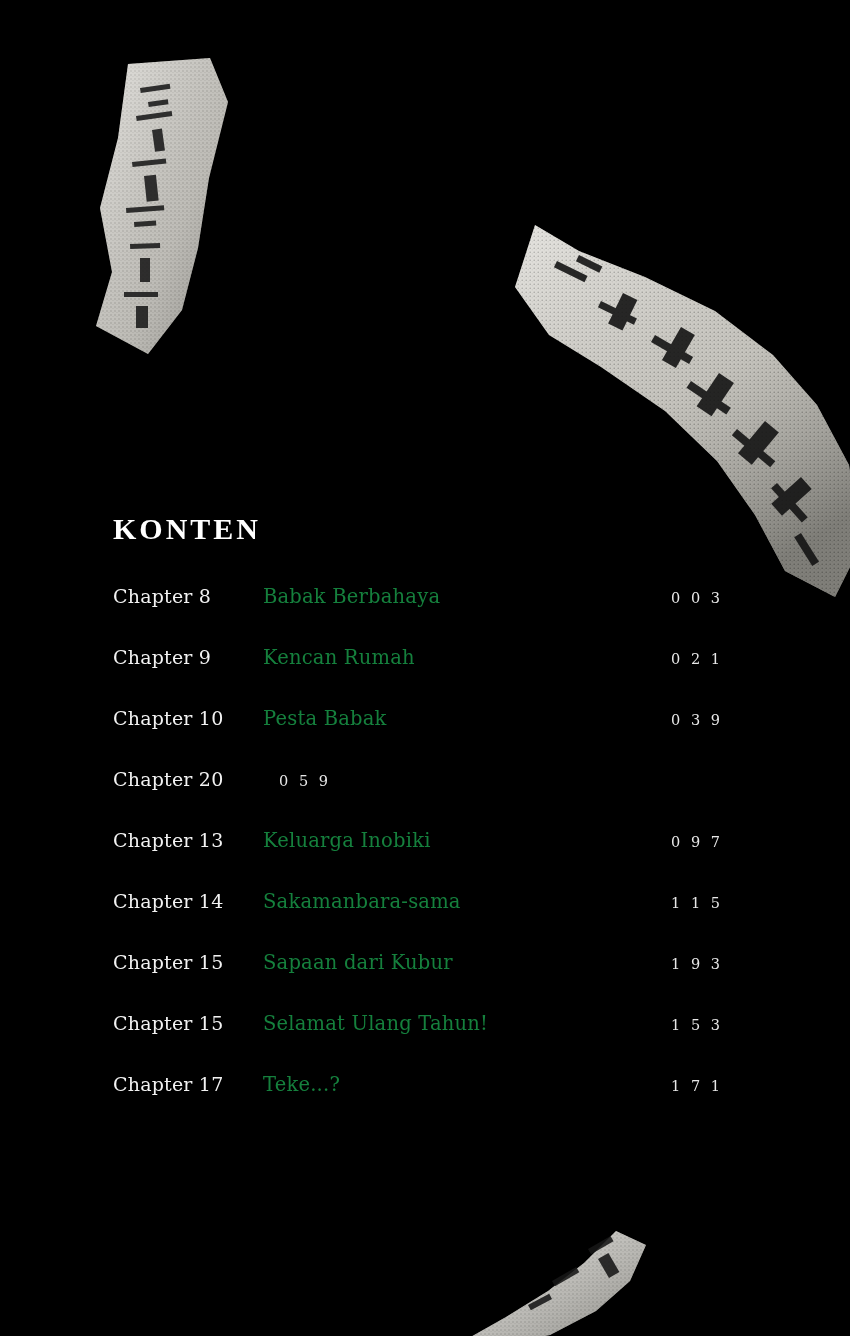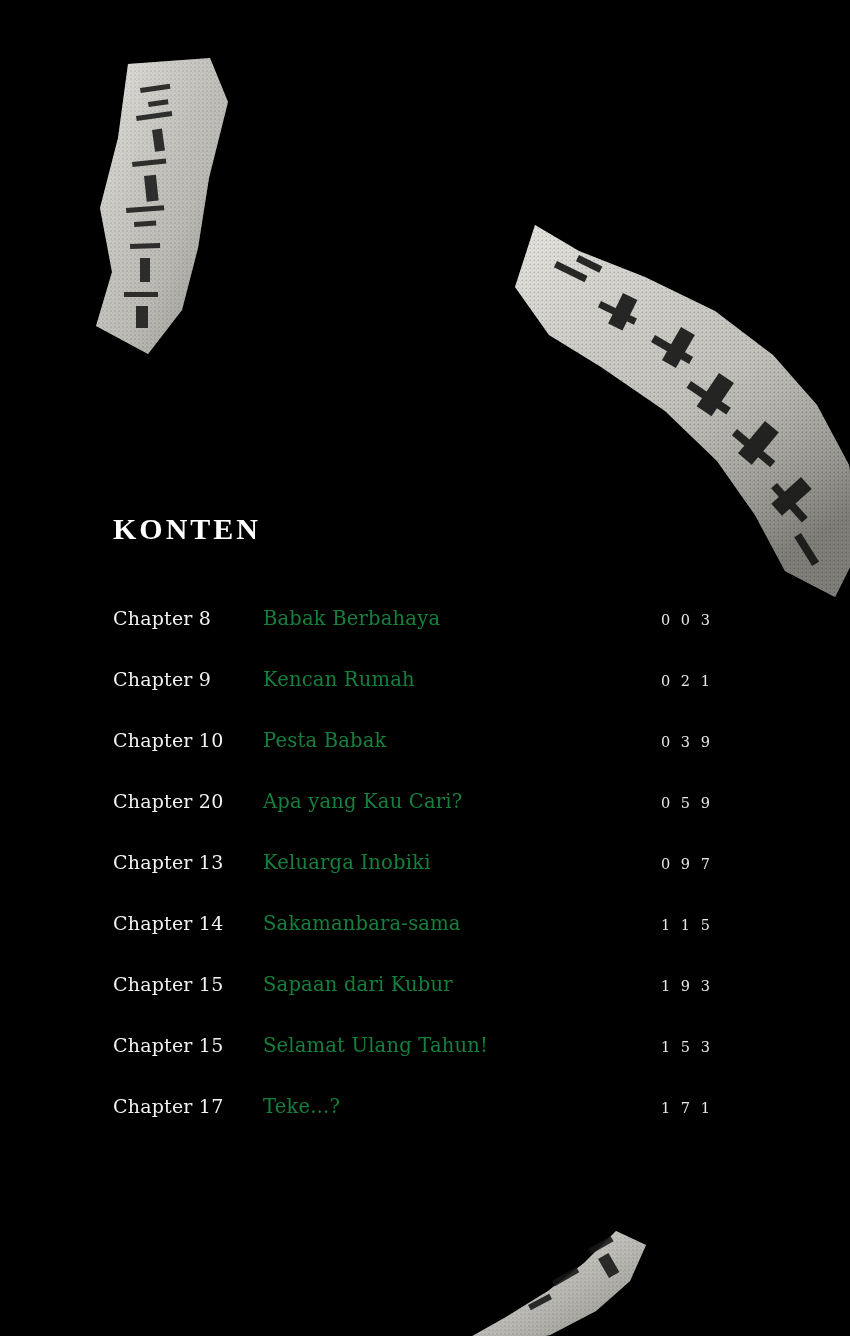--- a/index.html
+++ b/index.html
@@ -58,21 +58,21 @@
     letter-spacing: 3px;
     color: #ffffff;
     line-height: 1;
     margin-top: 36px;
   }
 
   
   .toc {
     position: absolute;
     left: 113px;
-    top: 607px;
+    top: 585px;
     width: 620px;
   }
   .toc-row {
     display: flex;
     align-items: baseline;
     height: 61px;
   }
   .toc-chapter {
     width: 150px;
     flex: 0 0 150px;
@@ -85,21 +85,21 @@
   .toc-title {
     flex: 1 1 auto;
     font-family: "DejaVu Serif", serif;
     font-size: 19.5px;
     color: #15803d;
     letter-spacing: 0.2px;
     white-space: nowrap;
   }
   .toc-page {
     flex: 0 0 72px;
-    text-align: left;
+    text-align: center;
     font-family: "DejaVu Serif", serif;
     font-size: 14.5px;
     color: #e8e8e8;
     letter-spacing: 3px;
     padding-left: 6px;
   }
 </style>
 </head>
 <body>
 
@@ -207,21 +207,20 @@
     </div>
 
     <div class="toc-row">
       <div class="toc-chapter">Chapter 10</div>
       <div class="toc-title">Pesta Babak</div>
       <div class="toc-page">0 3 9</div>
     </div>
 
     <div class="toc-row">
       <div class="toc-chapter">Chapter 20</div>
-      <div class="toc-title">Apa yang Kau Cari?</div>
       <div class="toc-page">0 5 9</div>
     </div>
 
 
     <div class="toc-row">
       <div class="toc-chapter">Chapter 13</div>
       <div class="toc-title">Keluarga Inobiki</div>
       <div class="toc-page">0 9 7</div>
     </div>
 

